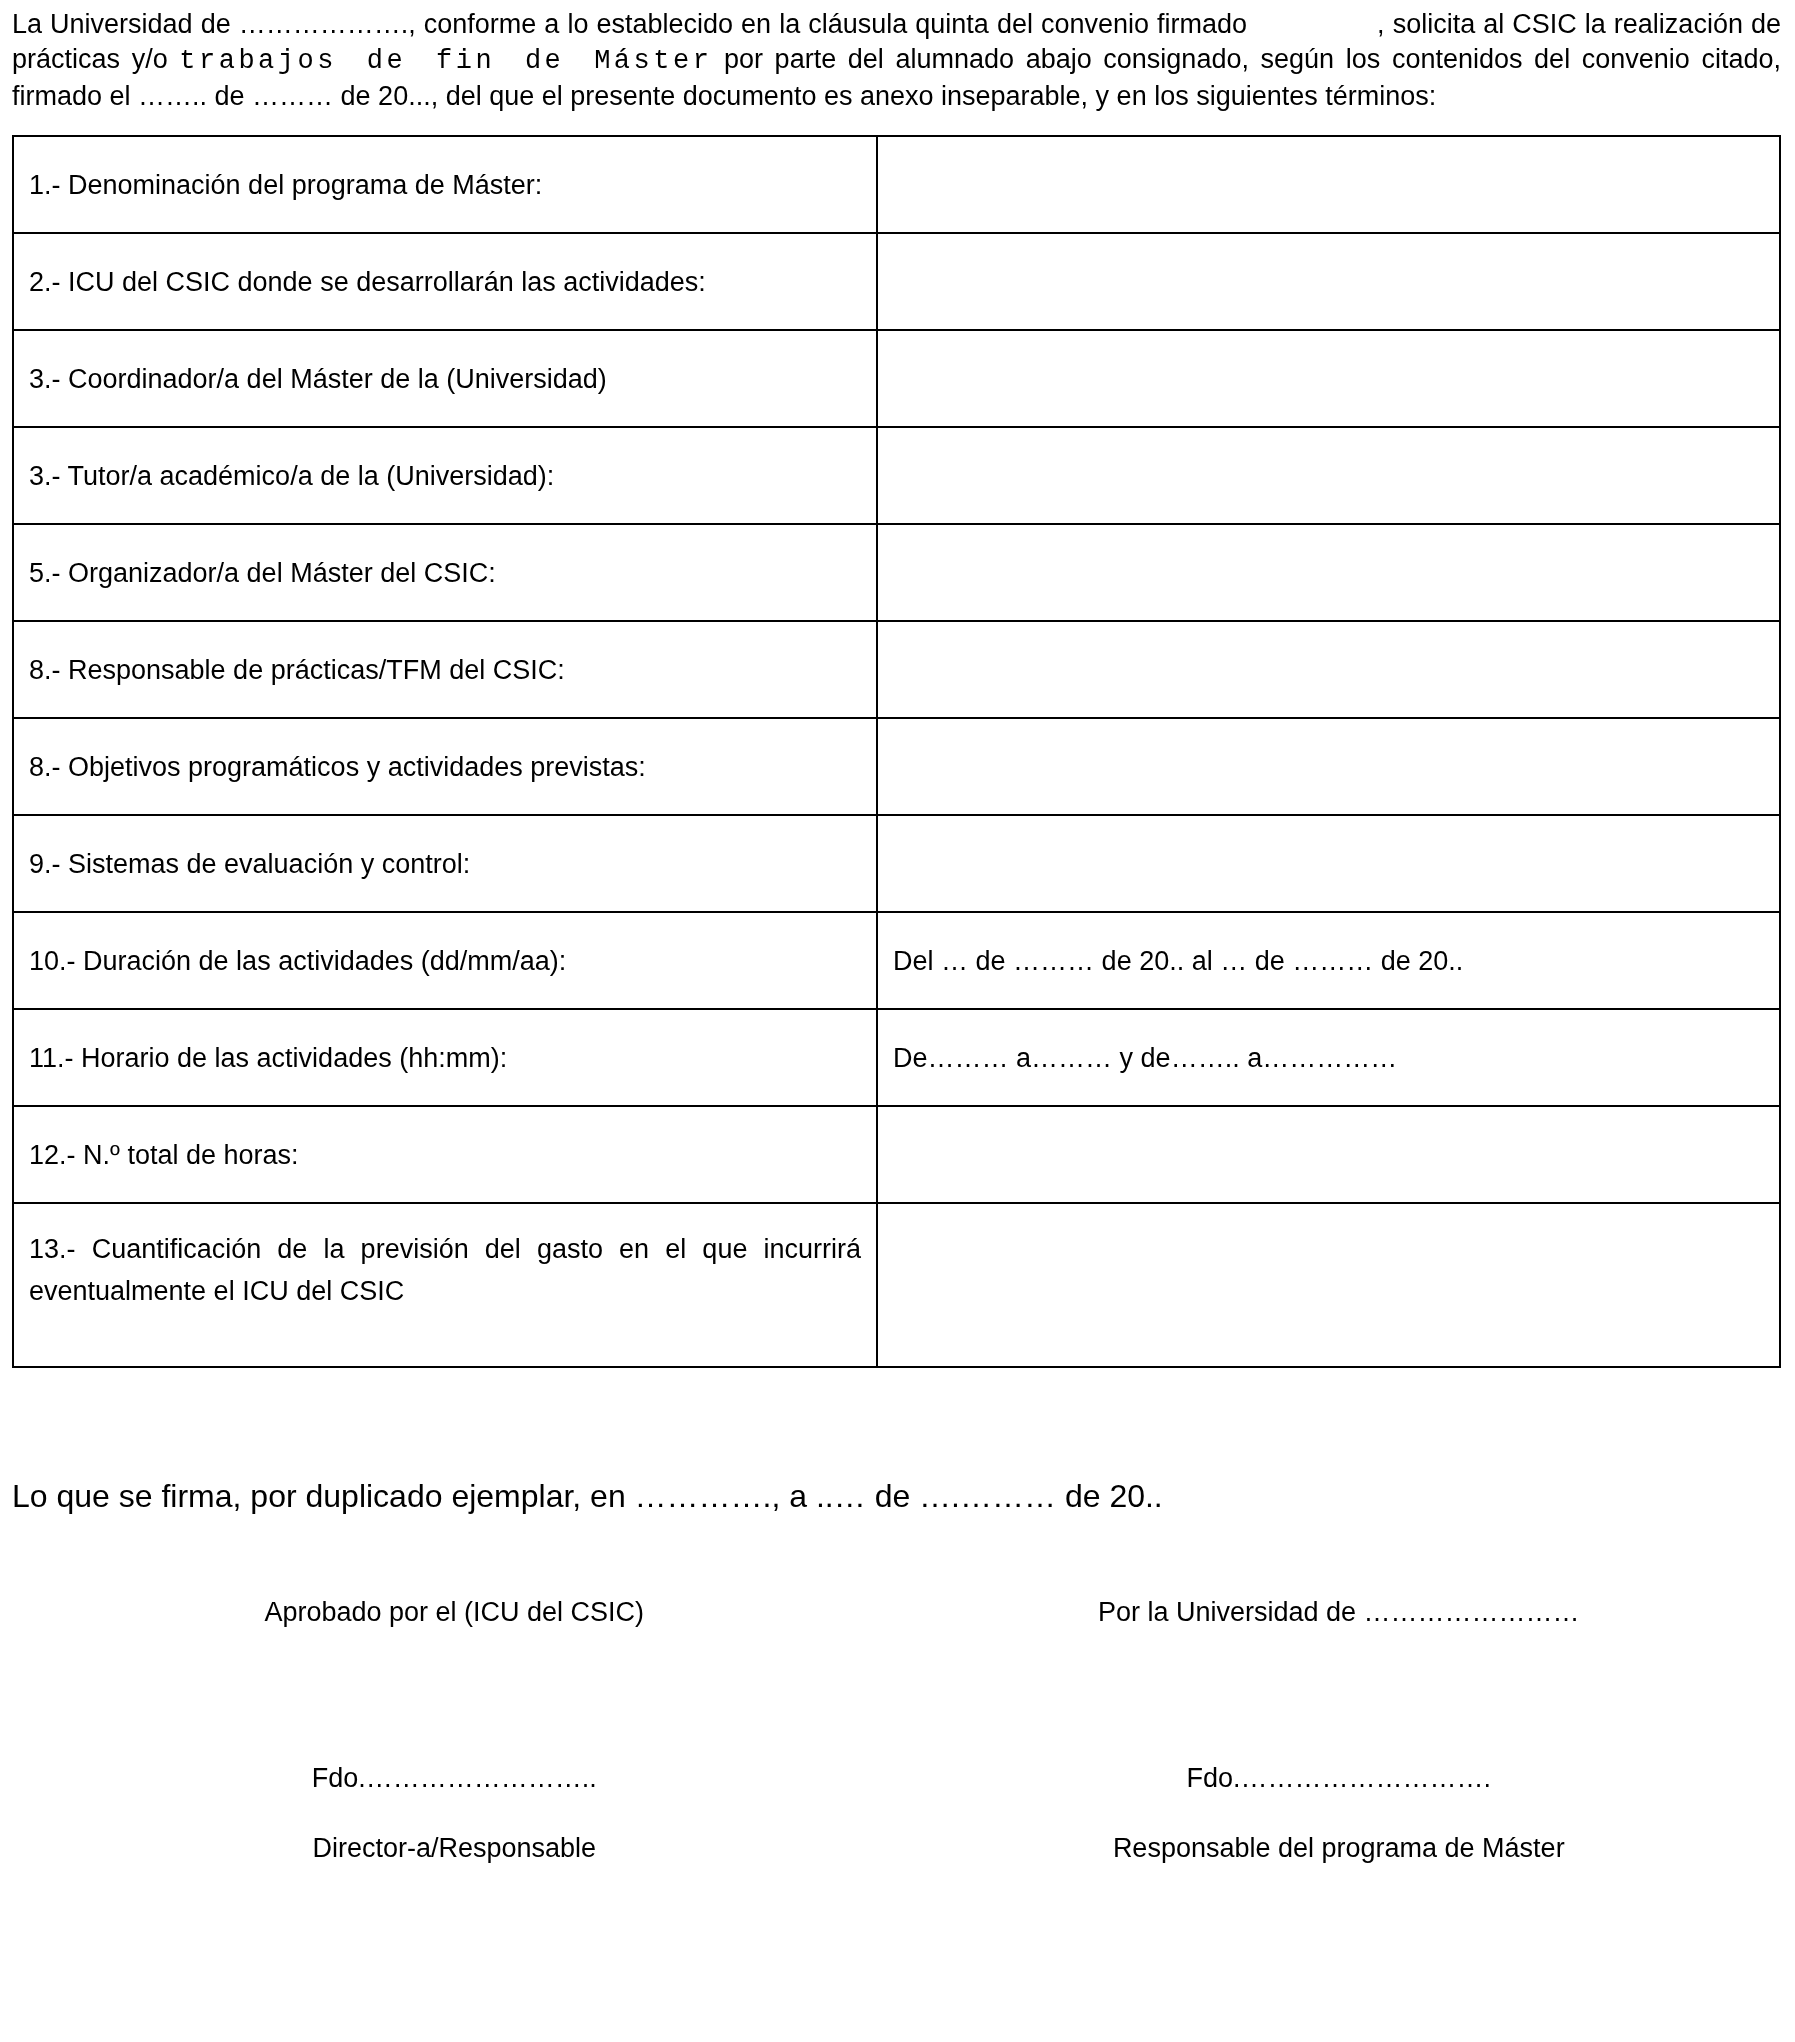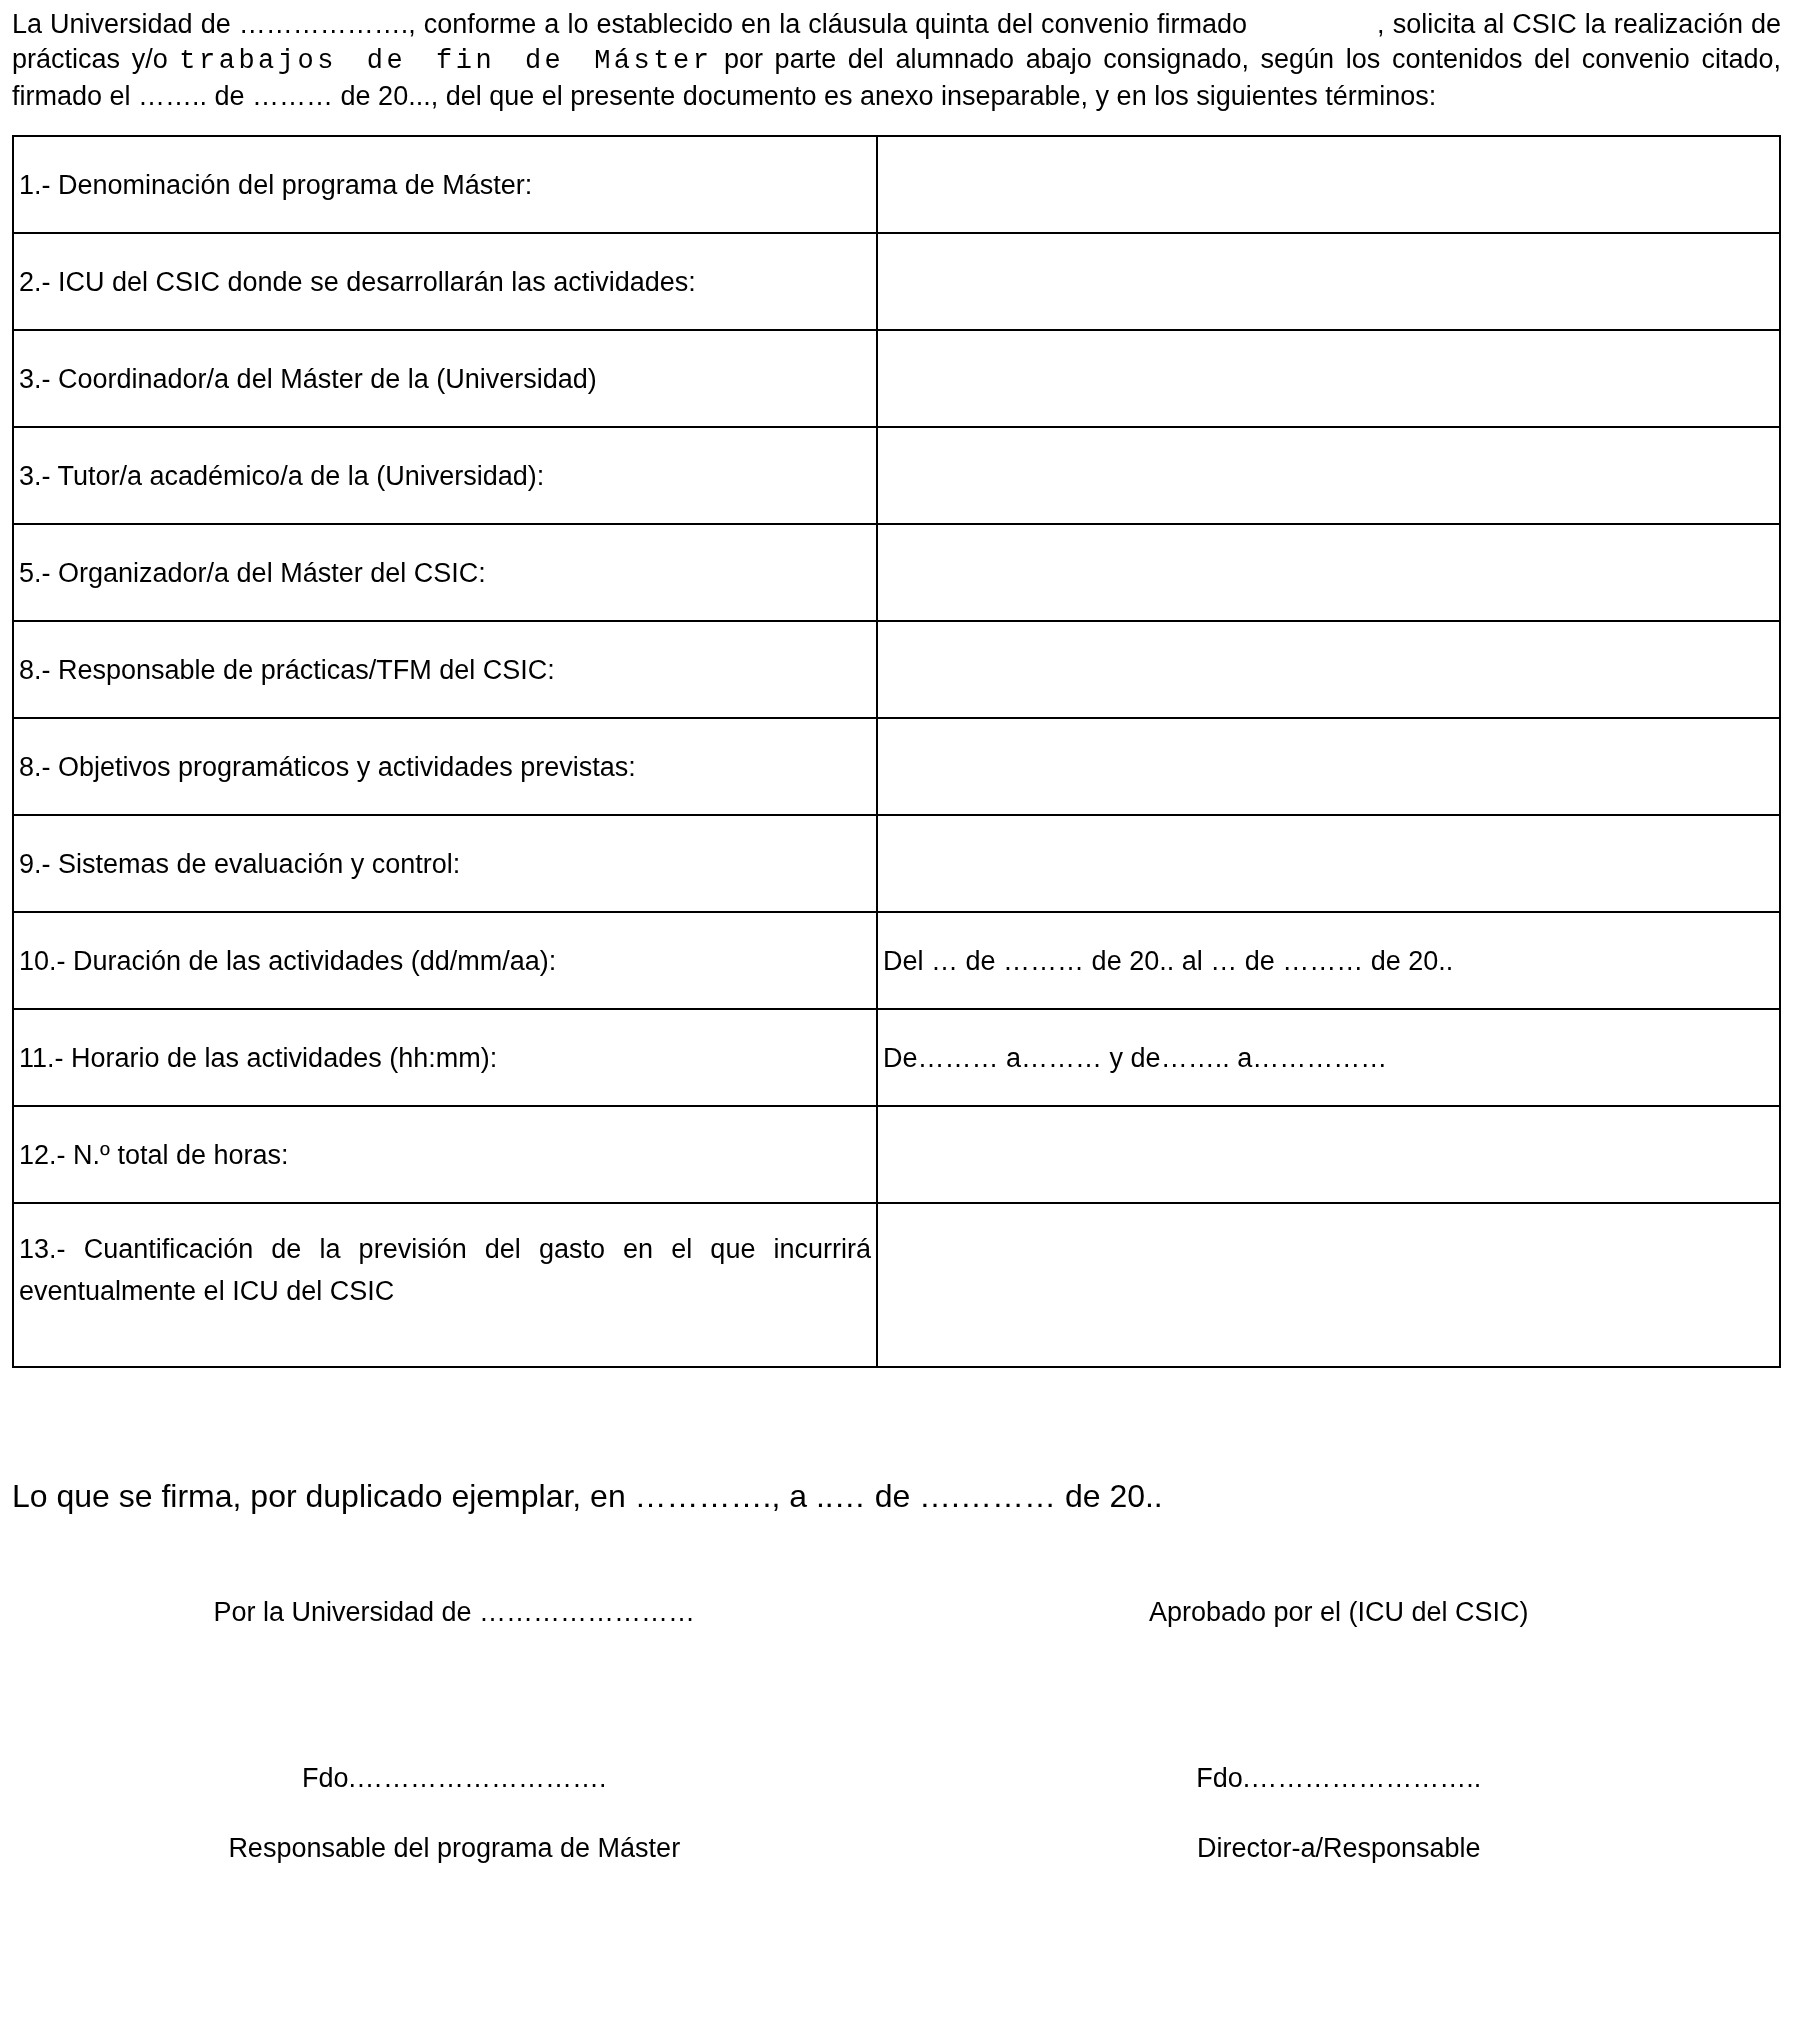--- a/index.html
+++ b/index.html
@@ -30,21 +30,21 @@
     font-family: Liberation Mono, monospace;
   }
   table.details {
     width: 100%;
     border-collapse: collapse;
     margin-top: 21px;
     font-size: 27px;
   }
   table.details td {
     border: 2.6px solid #000000;
-    padding: 0 5px;
+    padding: 0 15px;
     height: 97px;
     vertical-align: middle;
     line-height: 36px;
   }
   table.details td.label { width: 48.9%; }
   table.details tr.tall td {
     height: 164px;
     vertical-align: top;
     padding-top: 24px;
   }
@@ -127,25 +127,25 @@
         <td class="label">13.- Cuantificación de la previsión del gasto en el que incurrirá eventualmente el ICU del CSIC</td>
         <td class="value"></td>
       </tr>
     </tbody>
   </table>
 
   <p class="signline">Lo que se firma, por duplicado ejemplar, en …………., a ..… de ….……… de 20..</p>
 
   <div class="sigcols">
     <div class="sigcol">
+      <p class="title">Aprobado por el (ICU del CSIC)</p>
+      <p class="fdo">Fdo.……………………..</p>
+      <p class="role">Director-a/Responsable</p>
+    </div>
+    <div class="sigcol">
       <p class="title">Por la Universidad de ……………………</p>
       <p class="fdo">Fdo.……………………….</p>
       <p class="role">Responsable del programa de Máster</p>
-    </div>
-    <div class="sigcol">
-      <p class="title">Aprobado por el (ICU del CSIC)</p>
-      <p class="fdo">Fdo.……………………..</p>
-      <p class="role">Director-a/Responsable</p>
     </div>
   </div>
 
 </div>
 
 
 </body></html>

